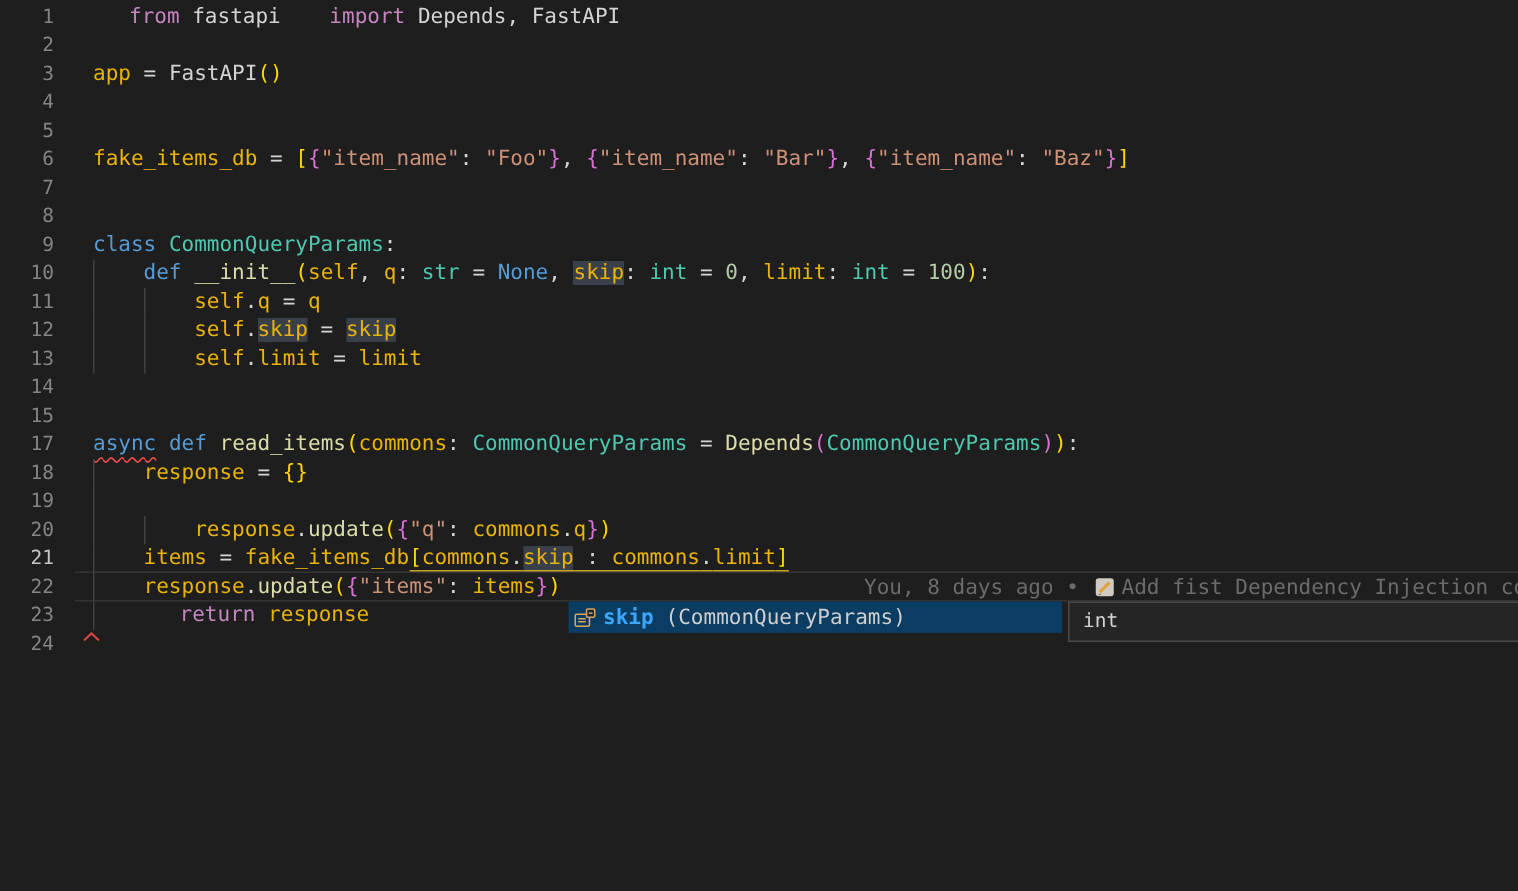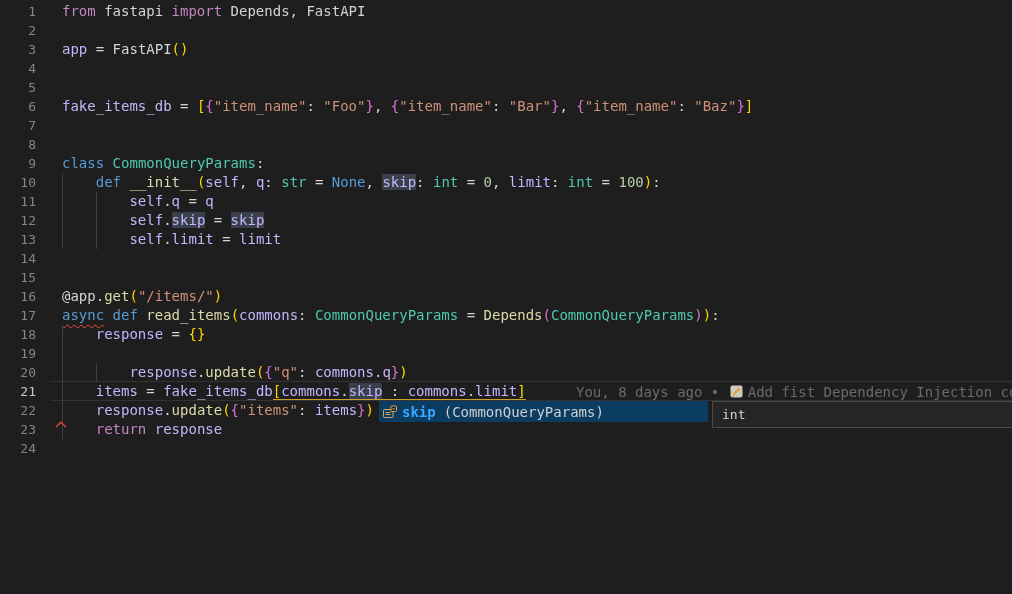--- a/index.html
+++ b/index.html
@@ -28,25 +28,25 @@
     color: #858585; font-size: 13px;
   }
   .ln.active { color: #C6C6C6; }
   .code { position: absolute; left: 62px; top: 0; }
   .guide {
     position: absolute; top: 0;
     width: 1px; height: 19px;
     background: #404040;
   }
   
-  .kw1 { color: #C586C0; }
+  .kw1 { color: #C586C0; margin-left: 24px; }
   .kw2 { color: #569CD6; }
   .typ { color: #4EC9B0; margin-top: 40px; }
   .fn  { color: #DCDCAA; }
-  .var { color: #c4b5fd; }
+  .var { color: #eab308; }
   .str { color: #CE9178; }
   .num { color: #B5CEA8; }
   .b1  { color: #FFD700; }
   .b2  { color: #DA70D6; }
   .txt { color: #D4D4D4; }
   .hl  { background: #3A4049; }
   .sq  {
     text-decoration-line: underline;
     text-decoration-style: wavy;
     text-decoration-color: #F14C4C;
@@ -117,21 +117,20 @@
       <div class="line"><span class="ln">6</span><span class="code"><span class="var">fake_items_db</span><span class="txt"> = </span><span class="b1">[</span><span class="b2">{</span><span class="str">"item_name"</span><span class="txt">: </span><span class="str">"Foo"</span><span class="b2">}</span><span class="txt">, </span><span class="b2">{</span><span class="str">"item_name"</span><span class="txt">: </span><span class="str">"Bar"</span><span class="b2">}</span><span class="txt">, </span><span class="b2">{</span><span class="str">"item_name"</span><span class="txt">: </span><span class="str">"Baz"</span><span class="b2">}</span><span class="b1">]</span></span></div>
       <div class="line"><span class="ln">7</span><span class="code"></span></div>
       <div class="line"><span class="ln">8</span><span class="code"></span></div>
       <div class="line"><span class="ln">9</span><span class="code"><span class="kw2">class</span><span class="txt"> </span><span class="typ">CommonQueryParams</span><span class="txt">:</span></span></div>
       <div class="line"><span class="guide" style="left: 62px;"></span><span class="ln">10</span><span class="code"><span class="txt">    </span><span class="kw2">def</span><span class="txt"> </span><span class="fn">__init__</span><span class="b1">(</span><span class="var">self</span><span class="txt">, </span><span class="var">q</span><span class="txt">: </span><span class="typ">str</span><span class="txt"> = </span><span class="kw2">None</span><span class="txt">, </span><span class="var hl">skip</span><span class="txt">: </span><span class="typ">int</span><span class="txt"> = </span><span class="num">0</span><span class="txt">, </span><span class="var">limit</span><span class="txt">: </span><span class="typ">int</span><span class="txt"> = </span><span class="num">100</span><span class="b1">)</span><span class="txt">:</span></span></div>
       <div class="line"><span class="guide" style="left: 62px;"></span><span class="guide" style="left: 96px;"></span><span class="ln">11</span><span class="code"><span class="txt">        </span><span class="var">self</span><span class="txt">.</span><span class="var">q</span><span class="txt"> = </span><span class="var">q</span></span></div>
       <div class="line"><span class="guide" style="left: 62px;"></span><span class="guide" style="left: 96px;"></span><span class="ln">12</span><span class="code"><span class="txt">        </span><span class="var">self</span><span class="txt">.</span><span class="var hl">skip</span><span class="txt"> = </span><span class="var hl">skip</span></span></div>
       <div class="line"><span class="guide" style="left: 62px;"></span><span class="guide" style="left: 96px;"></span><span class="ln">13</span><span class="code"><span class="txt">        </span><span class="var">self</span><span class="txt">.</span><span class="var">limit</span><span class="txt"> = </span><span class="var">limit</span></span></div>
       <div class="line"><span class="ln">14</span><span class="code"></span></div>
       <div class="line"><span class="ln">15</span><span class="code"></span></div>
-      <div class="line"><span class="ln">16</span><span class="code"><span class="txt">@app.</span><span class="fn">get</span><span class="b1">(</span><span class="str">"/items/"</span><span class="b1">)</span></span></div>
       <div class="line"><span class="ln">17</span><span class="code"><span class="kw2 sq">async</span><span class="txt"> </span><span class="kw2">def</span><span class="txt"> </span><span class="fn">read_items</span><span class="b1">(</span><span class="var">commons</span><span class="txt">: </span><span class="typ">CommonQueryParams</span><span class="txt"> = </span><span class="fn">Depends</span><span class="b2">(</span><span class="typ">CommonQueryParams</span><span class="b2">)</span><span class="b1">)</span><span class="txt">:</span></span></div>
       <div class="line"><span class="guide" style="left: 62px;"></span><span class="ln">18</span><span class="code"><span class="txt">    </span><span class="var">response</span><span class="txt"> = </span><span class="b1">{}</span></span></div>
       <div class="line"><span class="guide" style="left: 62px;"></span><span class="ln">19</span></div>
       <div class="line"><span class="guide" style="left: 62px;"></span><span class="guide" style="left: 96px;"></span><span class="ln">20</span><span class="code"><span class="txt">        </span><span class="var">response</span><span class="txt">.</span><span class="fn">update</span><span class="b1">(</span><span class="b2">{</span><span class="str">"q"</span><span class="txt">: </span><span class="var">commons</span><span class="txt">.</span><span class="var">q</span><span class="b2">}</span><span class="b1">)</span></span></div>
       <div class="line"><span class="guide" style="left: 62px;"></span><span class="ln active">21</span><span class="code"><span class="txt">    </span><span class="var">items</span><span class="txt"> = </span><span class="var">fake_items_db</span><span class="b1 ul">[</span><span class="var ul">commons</span><span class="txt ul">.</span><span class="var hl ul">skip</span><span class="txt ul"> : </span><span class="var ul">commons</span><span class="txt ul">.</span><span class="var ul">limit</span><span class="b1 ul">]</span></span></div>
       <div class="line"><span class="guide" style="left: 62px;"></span><span class="ln">22</span><span class="code"><span class="txt">    </span><span class="var">response</span><span class="txt">.</span><span class="fn">update</span><span class="b1">(</span><span class="b2">{</span><span class="str">"items"</span><span class="txt">: </span><span class="var">items</span><span class="b2">}</span><span class="b1">)</span></span></div>
       <div class="line"><span class="guide" style="left: 62px;"></span><span class="ln">23</span><span class="code"><span class="txt">    </span><span class="kw1">return</span><span class="txt"> </span><span class="var">response</span></span></div>
       <div class="line"><span class="ln">24</span><span class="code"></span></div>
     </div>
 </div>

